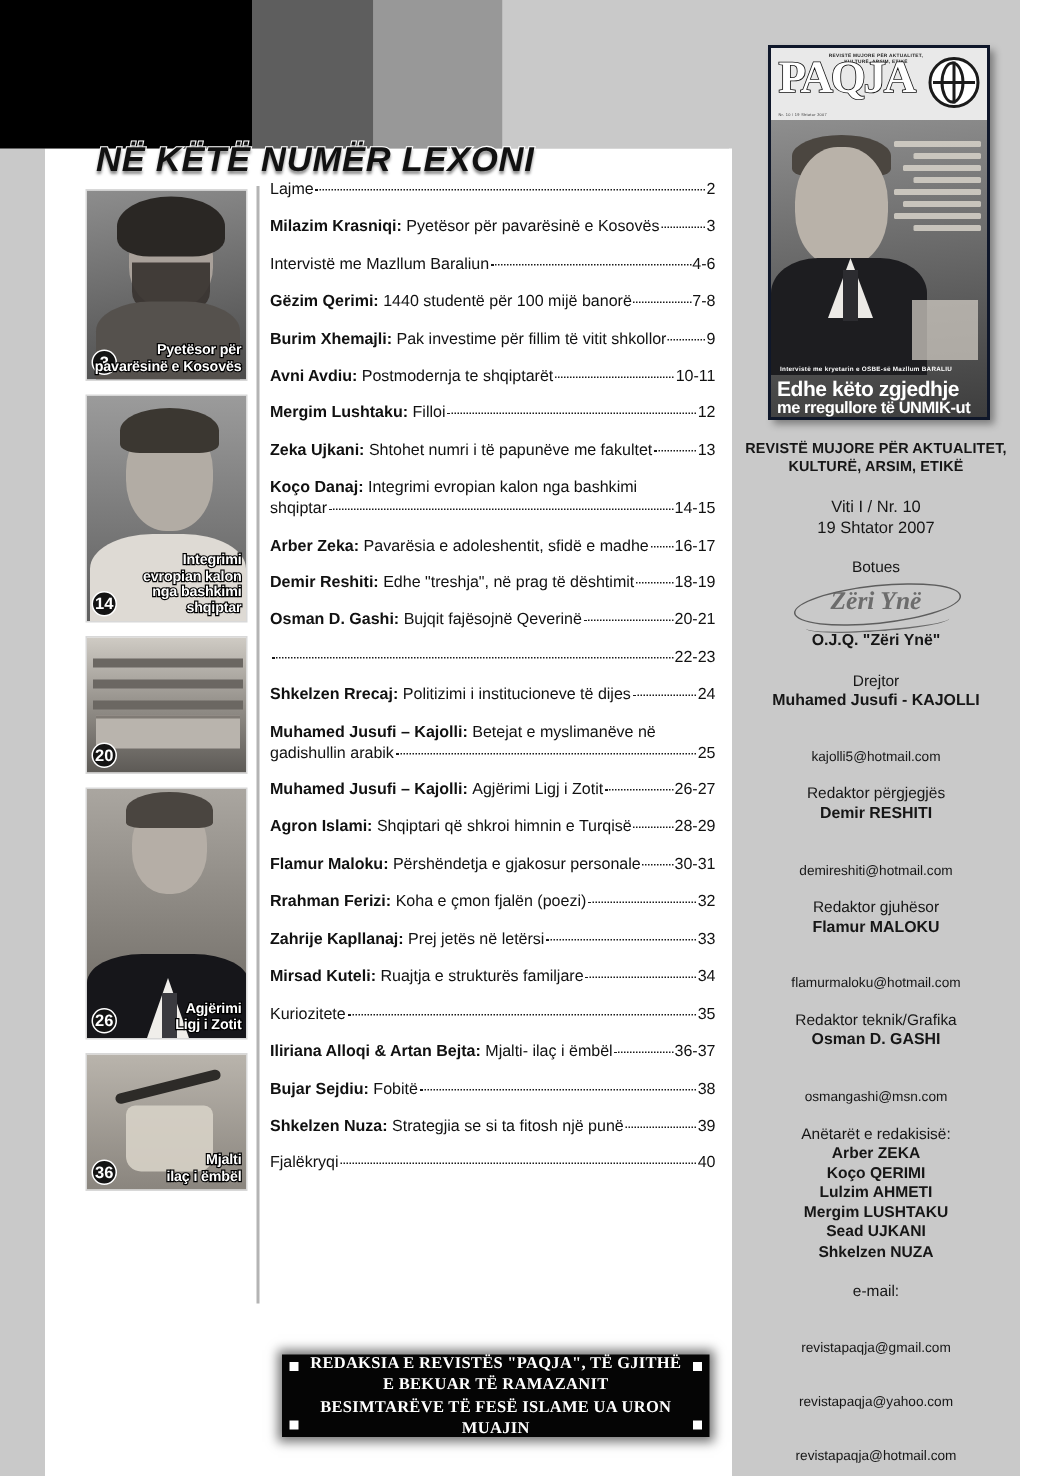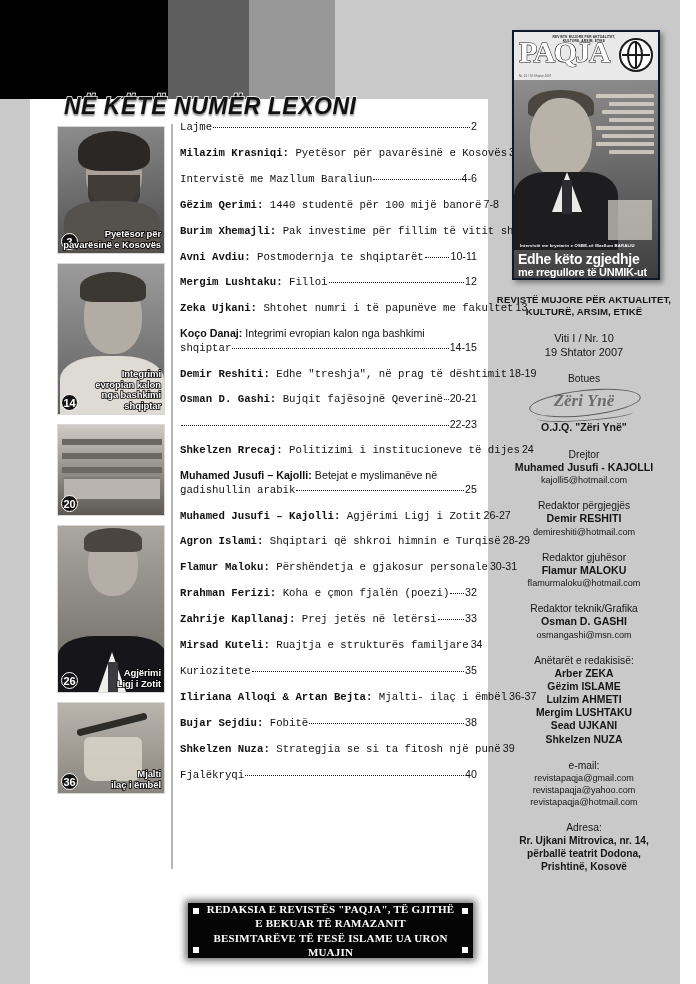--- a/index.html
+++ b/index.html
@@ -96,21 +96,21 @@
   .vrule{position:absolute;left:171px;top:124px;width:2px;height:745px;background:#b4b4b4;z-index:6;}
 
   
   .toc{position:absolute;left:180px;top:120px;width:297px;z-index:7;}
   .toc-item{
     display:block;font-size:10.7px;line-height:13.4px;color:#111;
     margin-bottom:11.5px;position:relative;
   }
   .toc-item .au{font-weight:bold;}
   .toc-line{display:flex;align-items:baseline;width:100%;}
-  .toc-text{white-space:nowrap;font-family:Liberation Mono, monospace;}
+  .toc-text{white-space:nowrap;}
   .toc-dots{
     flex:1 1 auto;margin:0 1px;overflow:hidden;height:1px;
     border-bottom:1.4px dotted #1a1a1a;transform:translateY(-2px);
   }
   .toc-pg{white-space:nowrap;font-weight:normal;}
   .toc-item.wrap .toc-text{white-space:normal;}
   .toc-item.wrap .row1{display:block;}
   .toc-item.wrap .row2{display:flex;align-items:baseline;width:100%;}
 
   
@@ -179,21 +179,21 @@
   .cov-h1{font-size:14px;display:block;}
   .cov-h2{font-size:11px;display:block;}
 
   
   .sb{position:absolute;left:492px;top:294px;width:184px;text-align:center;color:#161616;z-index:7;}
   .sb .t-strap{font-size:9.6px;font-weight:bold;line-height:12px;letter-spacing:.1px;}
   .sb .gap{height:13px;}
   .sb .t-issue{font-size:11px;line-height:14px;}
   .sb .t-lbl{font-size:10.3px;line-height:13px;}
   .sb .t-name{font-size:10.6px;font-weight:bold;line-height:13.5px;}
-  .sb .t-mail{font-size:9.1px;line-height:12px;}
+  .sb .t-mail{font-size:9.1px;line-height:12px;margin-top:24px;}
   .zeri{
     position:relative;height:30px;margin:4px auto 2px;width:110px;
     font-family:"Liberation Serif", serif;font-style:italic;font-weight:bold;
     font-size:17px;color:#6c6c6c;line-height:24px;
   }
   .zeri .ell{
     position:absolute;left:0;top:1px;width:110px;height:24px;
     border:1.6px solid #5d5d5d;border-radius:50%;transform:rotate(-6deg);
   }
   .zeri .swoosh{
@@ -332,20 +332,27 @@
         <span class="toc-dots"></span>
         <span class="toc-pg">13</span>
       </span>
     </div>
     <div class="toc-item wrap">
       <span class="row1"><span class="au">Koço Danaj: </span><span>Integrimi evropian kalon nga bashkimi</span></span>
       <span class="row2">
         <span class="toc-text">shqiptar</span>
         <span class="toc-dots"></span>
         <span class="toc-pg">14-15</span>
+      </span>
+    </div>
+    <div class="toc-item">
+      <span class="toc-line">
+        <span class="toc-text"><span class="au">Arber Zeka: </span><span>Pavarësia e adoleshentit, sfidë e madhe</span></span>
+        <span class="toc-dots"></span>
+        <span class="toc-pg">16-17</span>
       </span>
     </div>
     <div class="toc-item">
       <span class="toc-line">
         <span class="toc-text"><span class="au">Demir Reshiti: </span><span>Edhe "treshja", në prag të dështimit</span></span>
         <span class="toc-dots"></span>
         <span class="toc-pg">18-19</span>
       </span>
     </div>
     <div class="toc-item">
@@ -533,21 +540,21 @@
   <div class="gap"></div>
 
   <div class="t-lbl">Redaktor teknik/Grafika</div>
   <div class="t-name">Osman D. GASHI</div>
   <div class="t-mail">osmangashi@msn.com</div>
   <div class="gap"></div>
 
   <div class="t-lbl">Anëtarët e redakisisë:</div>
   <div class="members" id="members-list">
       <div>Arber ZEKA</div>
-      <div>Gëzim ISLAME</div>
+      <div>Koço QERIMI</div>
       <div>Lulzim AHMETI</div>
       <div>Mergim LUSHTAKU</div>
       <div>Sead UJKANI</div>
       <div>Shkelzen NUZA</div>
     </div>
   <div class="gap"></div>
 
   <div class="t-lbl">e-mail:</div>
   <div id="emails-list">
       <div class="t-mail">revistapaqja@gmail.com</div>

